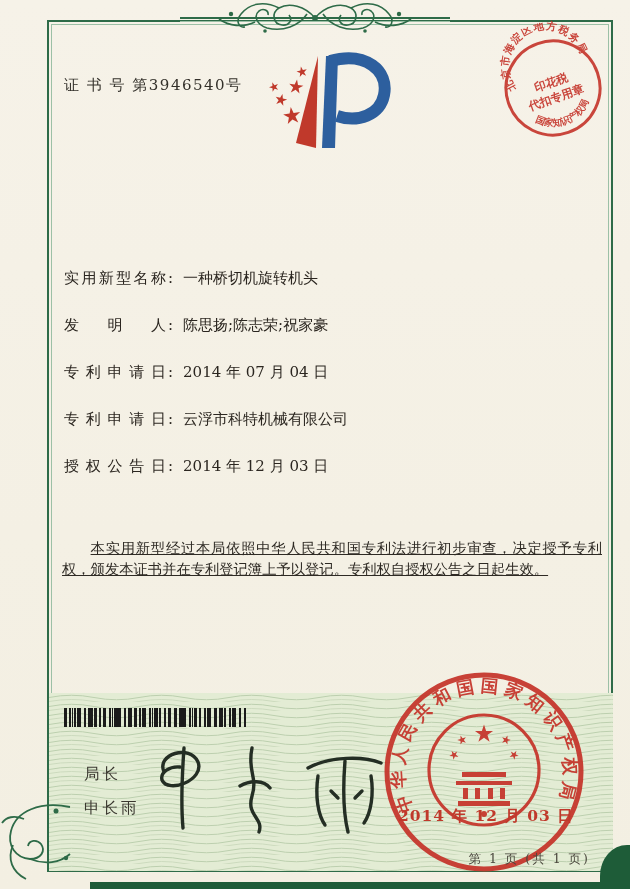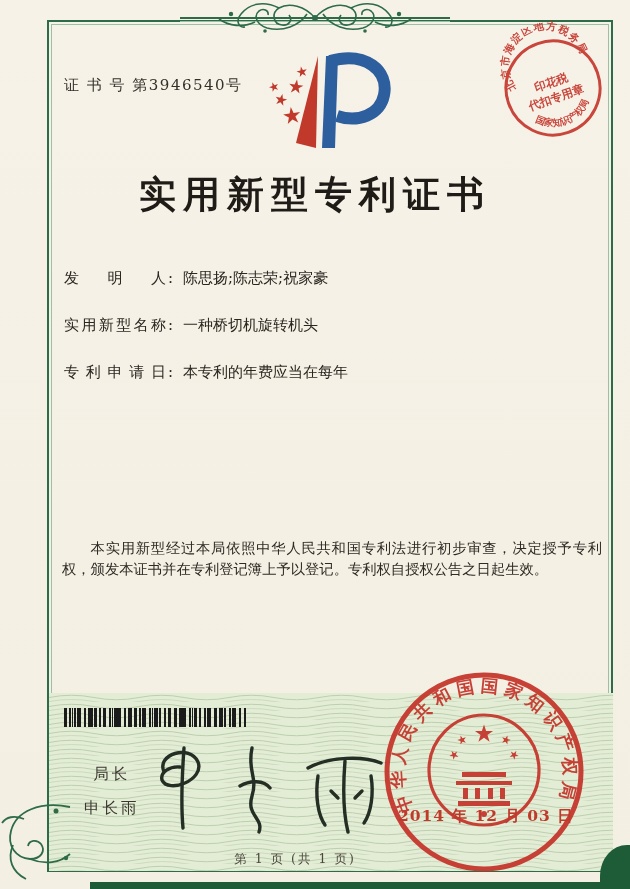--- a/index.html
+++ b/index.html
@@ -18,37 +18,37 @@
   .edge-bottom{position:absolute;left:90px;right:0;bottom:0;height:7px;background:#1e5c38;}
   
   .cert-no{position:absolute;left:64px;top:76px;font-size:15px;letter-spacing:1.5px;color:#33302a;}
   .logo{position:absolute;left:250px;top:50px;}
   .title{position:absolute;left:0;right:0;top:170px;text-align:center;font-size:37px;font-weight:bold;letter-spacing:7px;color:#1f1c18;}
   .fields{position:absolute;left:64px;top:268px;font-size:15px;}
   .frow{margin-bottom:26px;white-space:nowrap;line-height:21px;}
   .flabel{display:inline-block;width:102px;text-align:justify;text-align-last:justify;}
   .fcolon{margin-left:2px;}
   .fvalue{margin-left:10px;}
-  .body-text{position:absolute;left:62px;top:538px;width:540px;font-size:14.3px;line-height:20.5px;text-align:justify;color:#2e2a24;}
+  .body-text{position:absolute;left:62px;top:538px;width:540px;font-size:14.3px;line-height:20.5px;text-align:justify;color:#2e2a24;text-decoration:underline;}
   .body-text p{margin:0;text-indent:2em;}
   
   .band{position:absolute;left:49px;top:693px;width:564px;height:178px;}
   .barcode{position:absolute;left:64px;top:708px;width:182px;height:19px;z-index:3;
     background:
       repeating-linear-gradient(90deg,#1b1b1b 0 2px,transparent 2px 5px),
       repeating-linear-gradient(90deg,#1b1b1b 0 1px,transparent 1px 8px),
       repeating-linear-gradient(90deg,#1b1b1b 0 3px,transparent 3px 13px);
   }
-  .director{position:absolute;left:84px;top:764px;z-index:3;font-size:15.5px;letter-spacing:3px;color:#3a372f;text-align:center;}
+  .director{position:absolute;left:84px;top:764px;z-index:3;font-size:15.5px;letter-spacing:3px;color:#3a372f;}
   .director div{margin-bottom:13px;}
   .signature{position:absolute;left:148px;top:736px;z-index:4;}
   .big-seal{position:absolute;left:378px;top:666px;z-index:3;opacity:.93;}
   .seal-date{position:absolute;left:398px;top:806px;z-index:5;font-size:15.5px;letter-spacing:1px;color:#c0392b;font-weight:bold;}
   .tax-stamp{position:absolute;left:487px;top:22px;transform:rotate(-19deg);opacity:.9;}
-  .footer{position:absolute;left:0;right:40px;top:851px;z-index:3;text-align:center;font-size:12.5px;letter-spacing:2px;color:#4a473d;}
+  .footer{position:absolute;left:0;right:40px;top:851px;z-index:3;text-align:right;font-size:12.5px;letter-spacing:2px;color:#4a473d;}
   svg{display:block;}
 </style>
 </head>
 <body>
 
 <svg width="0" height="0" style="position:absolute" aria-hidden="true">
   <defs>
     <polygon id="star" points="0,-10 2.25,-3.09 9.51,-3.09 3.63,1.18 5.88,8.09 0,3.82 -5.88,8.09 -3.63,1.18 -9.51,-3.09 -2.25,-3.09"></polygon>
     <g id="flh" fill="none" stroke="#2e6b48" stroke-width="1.6">
       <path d="M0,18 C-10,6 -26,2 -36,8 C-44,13 -42,24 -33,25 C-26,26 -22,20 -26,15"></path>
@@ -109,31 +109,36 @@
     <polygon points="68,6 66,98 46,93" fill="#c0392b"></polygon>
     <g fill="#c0392b">
       <use href="#star" transform="translate(52,22) scale(0.55) rotate(-12)"></use>
       <use href="#star" transform="translate(46,37) scale(0.75) rotate(8)"></use>
       <use href="#star" transform="translate(24,37) scale(0.5) rotate(-20)"></use>
       <use href="#star" transform="translate(31,50) scale(0.62) rotate(14)"></use>
       <use href="#star" transform="translate(42,66) scale(0.9) rotate(-8)"></use>
     </g>
   </svg>
 
-  <div class="title">实用新型专利证书</div>
 
   <div class="fields">
     <div class="frow">
+      <span class="flabel">实用新型名称</span><span class="fcolon">:</span><span class="fvalue">一种桥切机旋转机头</span>
+    </div>
+    <div class="frow">
       <span class="flabel">发明人</span><span class="fcolon">:</span><span class="fvalue">陈思扬;陈志荣;祝家豪</span>
     </div>
     <div class="frow">
-      <span class="flabel">实用新型名称</span><span class="fcolon">:</span><span class="fvalue">一种桥切机旋转机头</span>
-    </div>
-    <div class="frow">
-      <span class="flabel">专利申请日</span><span class="fcolon">:</span><span class="fvalue">本专利的年费应当在每年</span>
+      <span class="flabel">专利申请日</span><span class="fcolon">:</span><span class="fvalue">2014 年 07 月 04 日</span>
+    </div>
+    <div class="frow">
+      <span class="flabel">专利申请日</span><span class="fcolon">:</span><span class="fvalue">云浮市科特机械有限公司</span>
+    </div>
+    <div class="frow">
+      <span class="flabel">授权公告日</span><span class="fcolon">:</span><span class="fvalue">2014 年 12 月 03 日</span>
     </div>
   </div>
 
   <div class="body-text">
     <p>本实用新型经过本局依照中华人民共和国专利法进行初步审查，决定授予专利权，颁发本证书并在专利登记簿上予以登记。专利权自授权公告之日起生效。</p>
   </div>
 
   <div class="barcode"></div>
 
   <div class="director">

